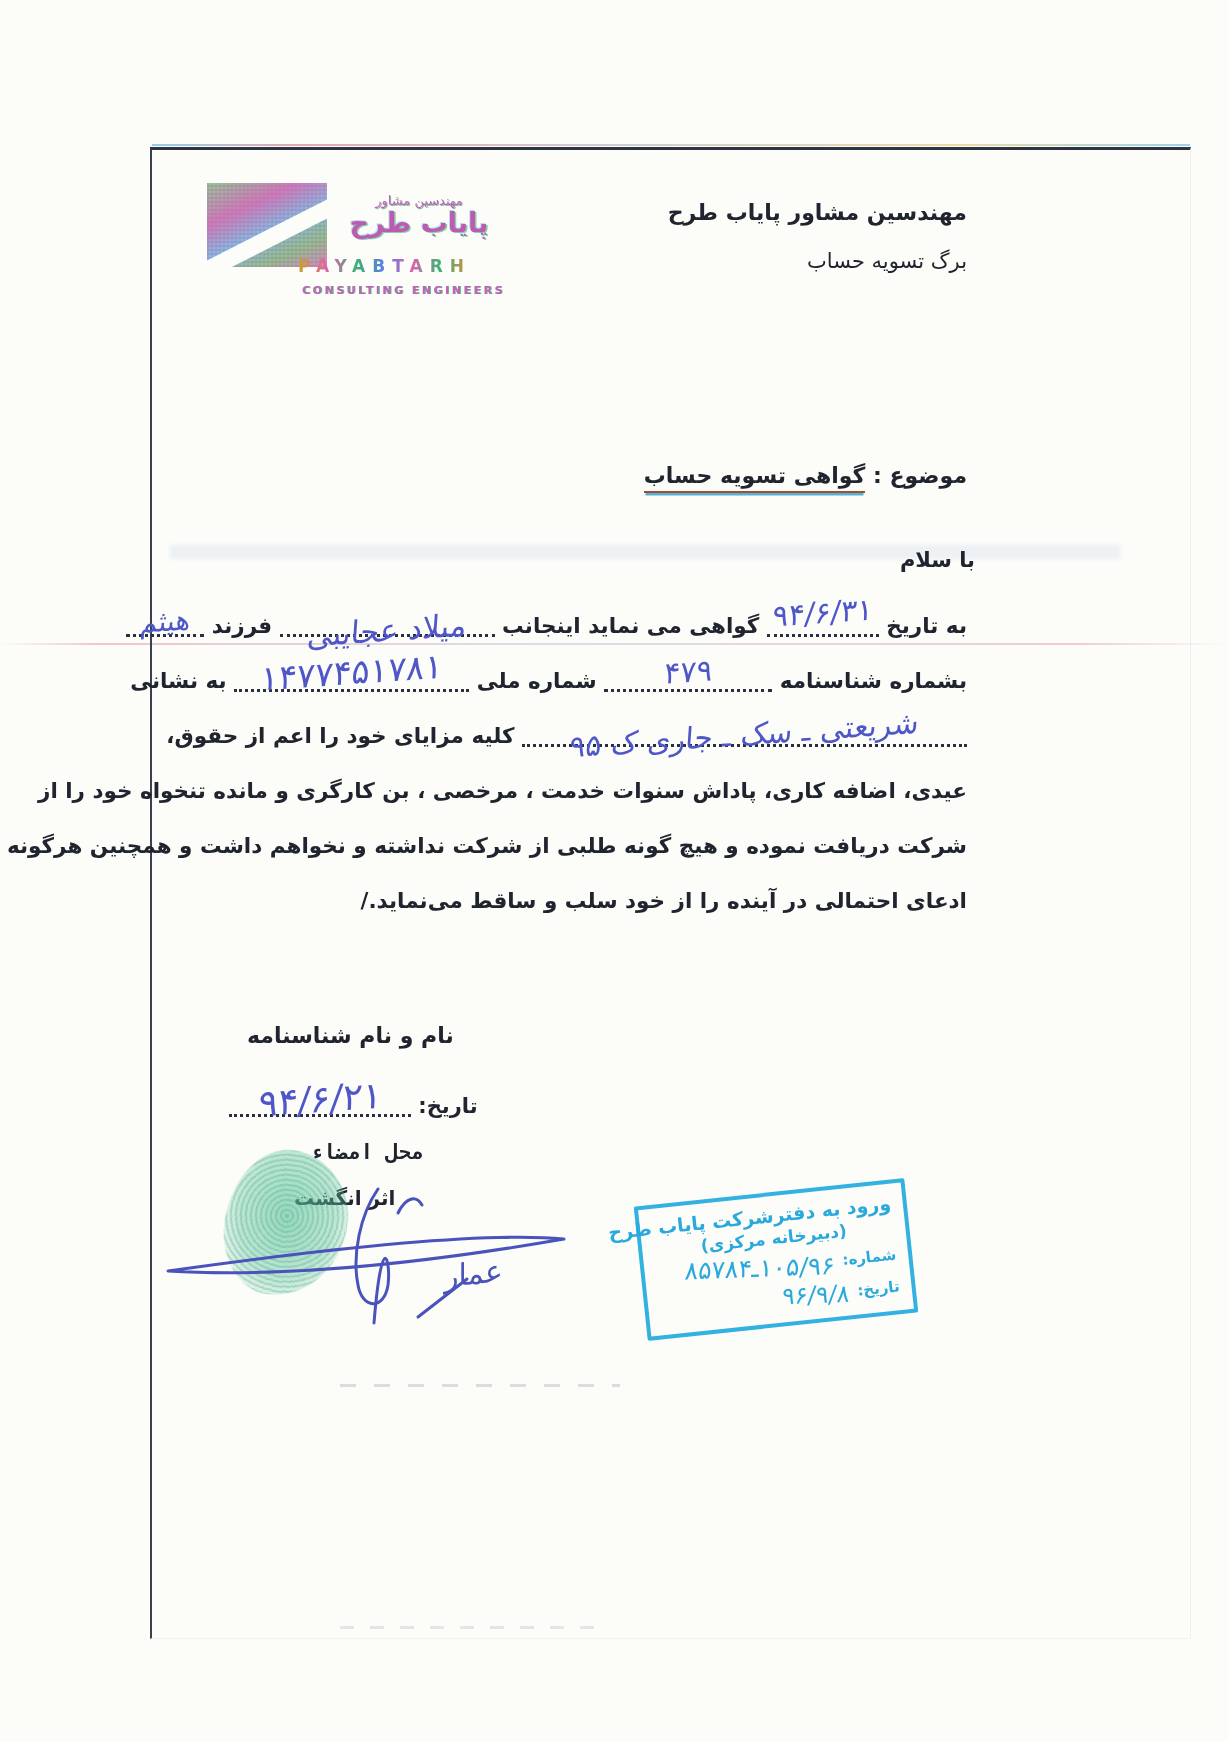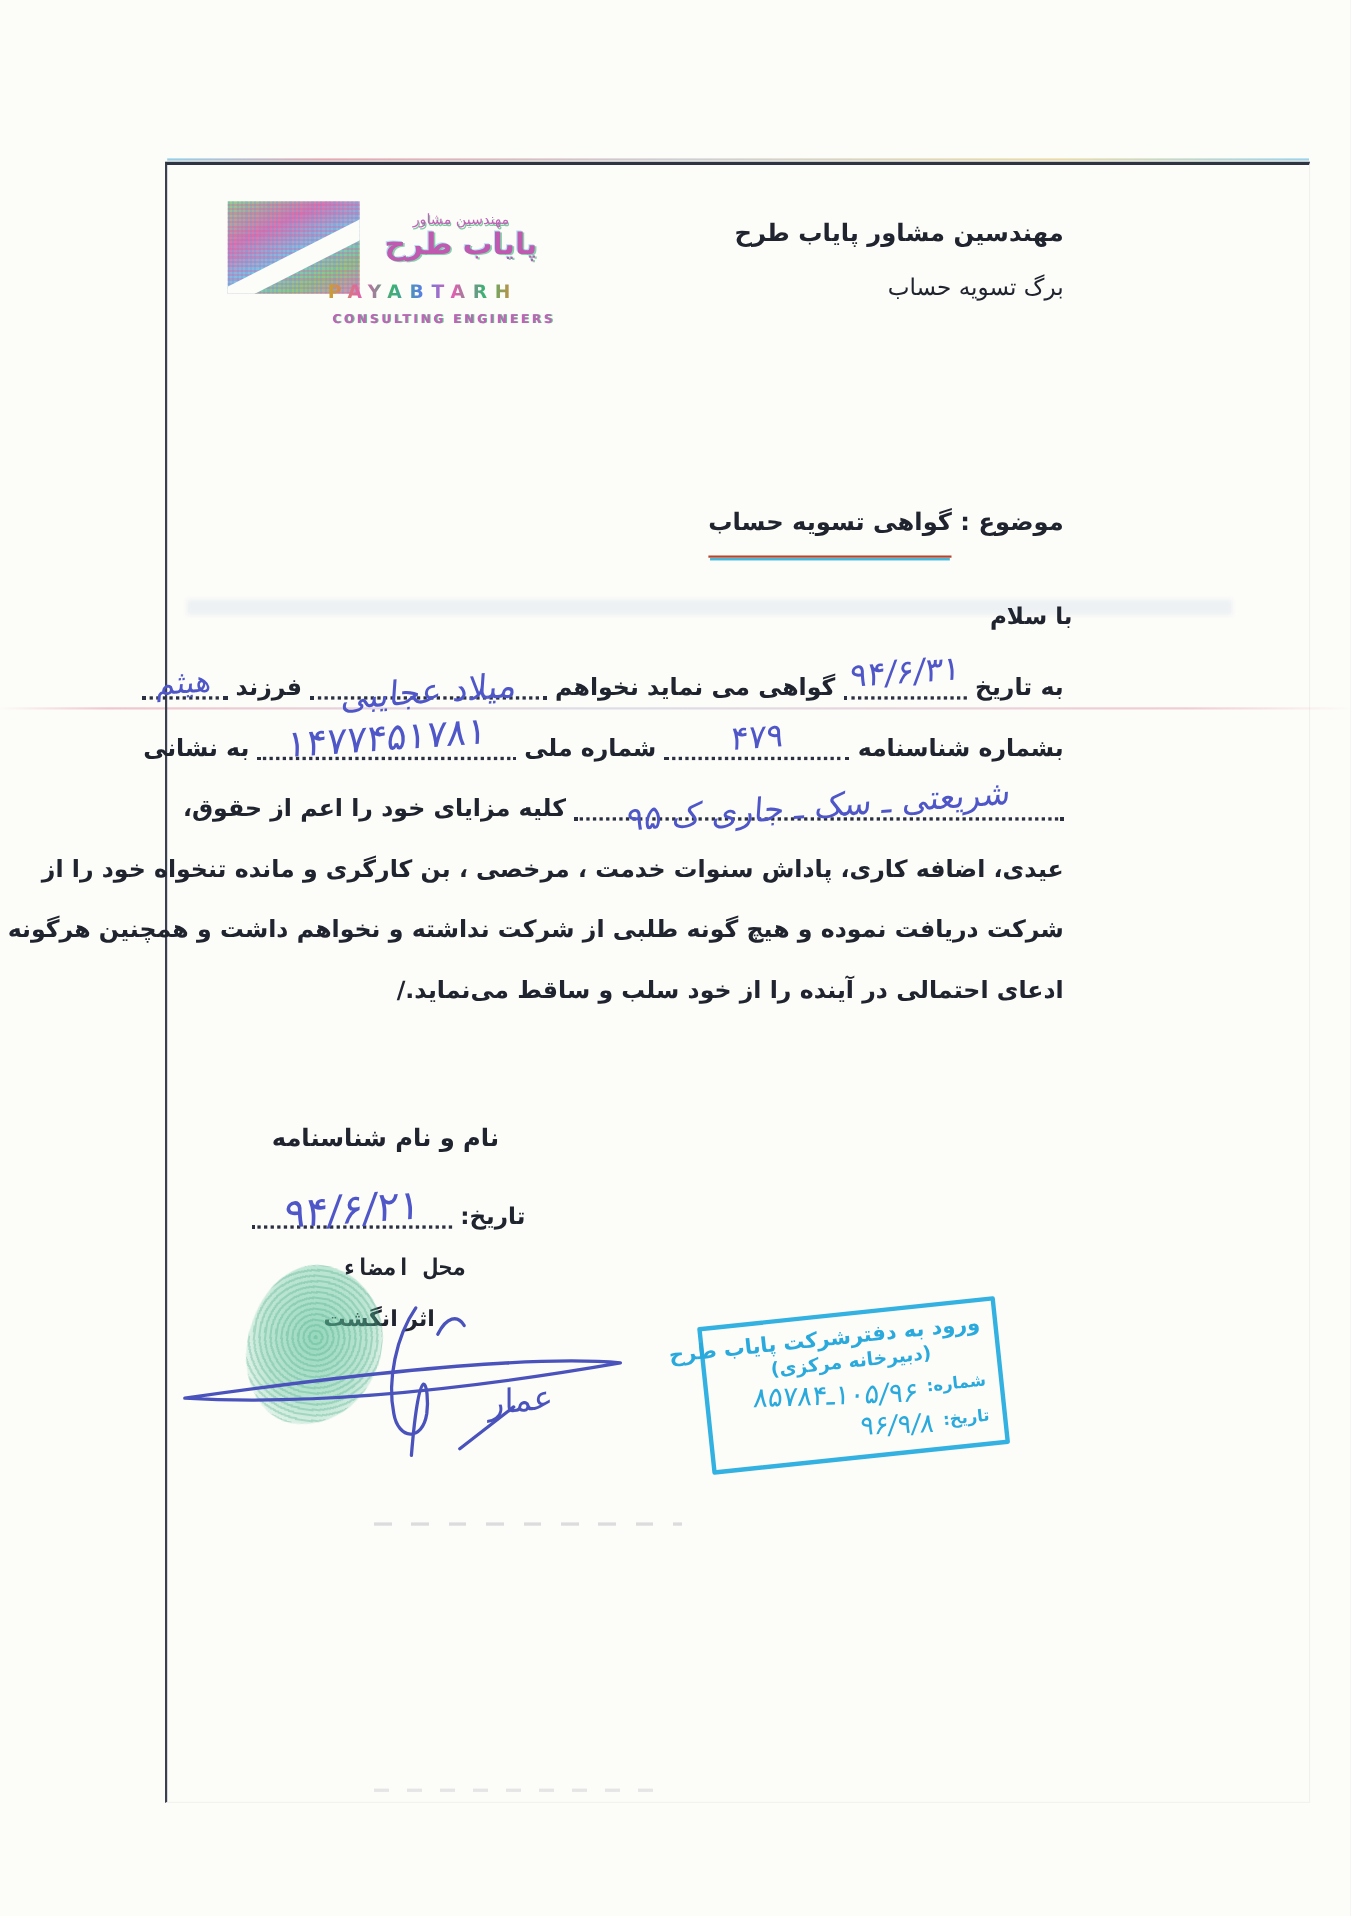--- a/index.html
+++ b/index.html
@@ -42,21 +42,21 @@
   .logo-en-sub{position:absolute;left:150px;top:134px;font-size:11px;font-weight:bold;letter-spacing:2.5px;
       color:#c263b8;text-shadow:1px 0 rgba(60,175,115,.8);}
 
   
   .header-right{position:absolute;right:223px;top:50px;text-align:right;direction:rtl;}
   .org-title{font-size:22px;font-weight:bold;white-space:nowrap;}
   .doc-title{font-size:21px;font-weight:normal;margin-top:24px;}
 
   
   .subject{position:absolute;right:223px;top:313px;direction:rtl;font-size:22px;font-weight:bold;white-space:nowrap;}
-  .subject .uline{border-bottom:2.5px solid #b4452e;box-shadow:0 4px 0 -1.5px #49b8d8;padding-bottom:17px;margin-left:37px;}
+  .subject .uline{border-bottom:2.5px solid #b4452e;box-shadow:0 4px 0 -1.5px #49b8d8;padding-bottom:3px;margin-left:37px;}
 
   .salutation{position:absolute;right:215px;top:398px;direction:rtl;font-size:21px;font-weight:600;}
 
   
   .bodytext{position:absolute;right:223px;left:15px;top:448px;direction:rtl;
             font-size:21.5px;font-weight:600;line-height:55px;color:#20242e;}
   .bl{height:55px;text-align:justify;text-align-last:justify;white-space:nowrap;}
   .bl.last{text-align-last:auto;}
   .fill{display:inline-block;height:26px;border-bottom:3px dotted #2b3040;position:relative;vertical-align:-4px;}
   .f-date{width:112px;} .f-name{width:215px;} .f-father{width:78px;}
@@ -129,21 +129,21 @@
       <span>موضوع :</span>
       <span class="uline">گواهی تسویه حساب</span>
     </div>
 
     <div class="salutation">با سلام</div>
 
     <div class="bodytext">
       <div class="bl">
         <span>به تاریخ</span>
         <span class="fill f-date"><span class="hw hw-date">۹۴/۶/۳۱</span></span>
-        <span>گواهی می نماید نخواهم</span>
+        <span>گواهی می نماید اینجانب</span>
         <span class="fill f-name"><span class="hw hw-name">میلاد عجایبی</span></span>
         <span>فرزند</span>
         <span class="fill f-father"><span class="hw hw-father">هیثم</span></span>
       </div>
       <div class="bl">
         <span>بشماره شناسنامه</span>
         <span class="fill f-id"><span class="hw hw-id">۴۷۹</span></span>
         <span>شماره ملی</span>
         <span class="fill f-nid"><span class="hw hw-nid">۱۴۷۷۴۵۱۷۸۱</span></span>
         <span>به نشانی</span>

